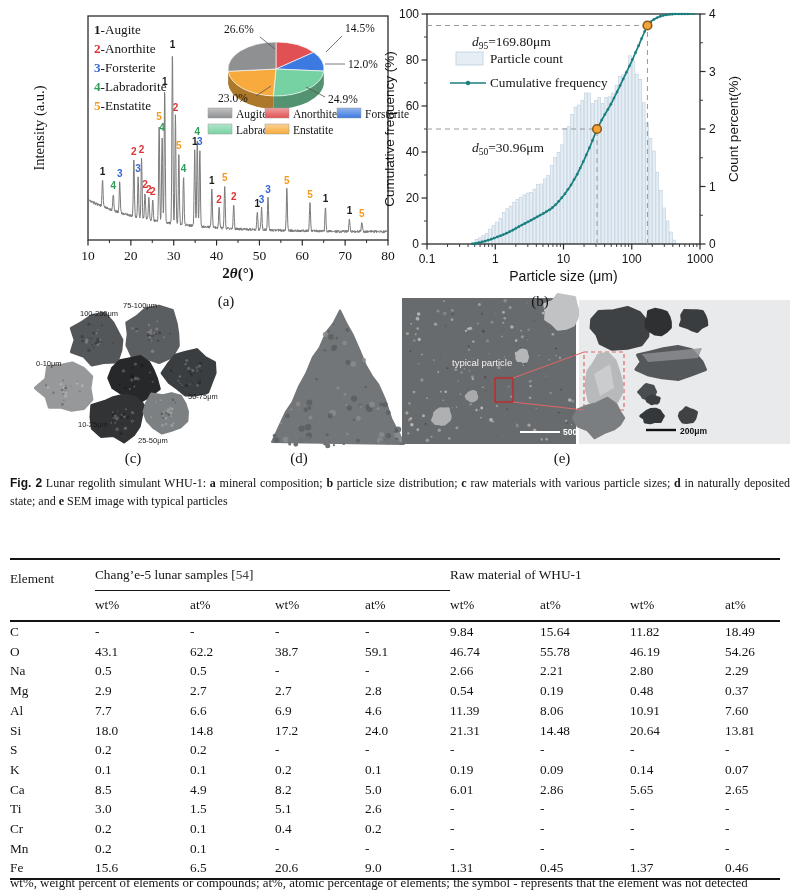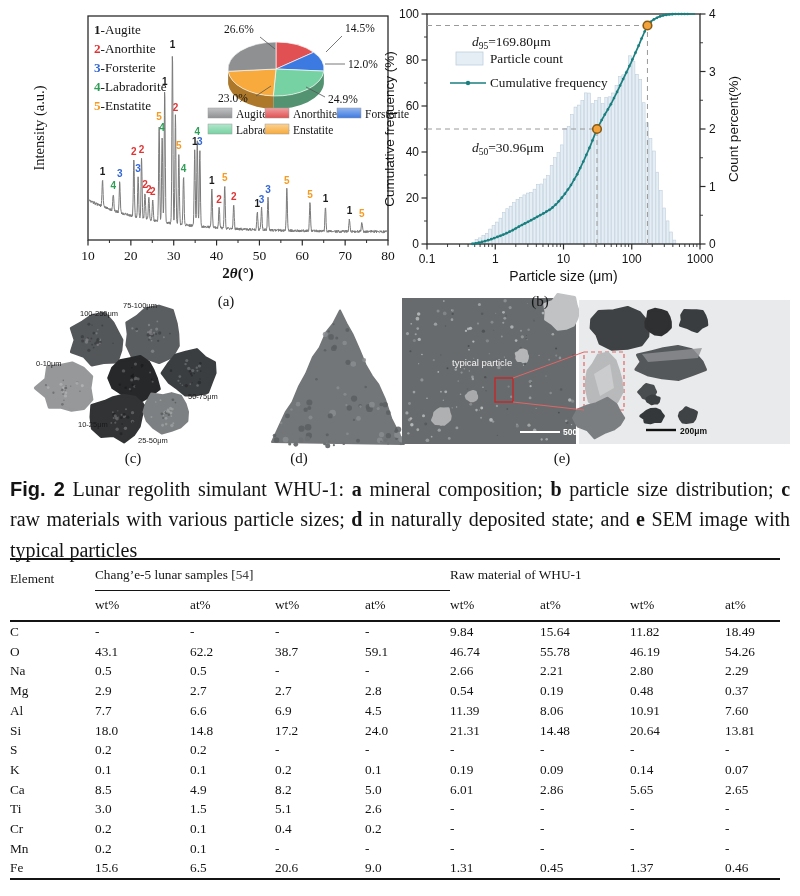--- a/index.html
+++ b/index.html
@@ -10,21 +10,21 @@
   #chart-b{left:400px;top:2px;}
   #photo-c{left:30px;top:300px;}
   #photo-d{left:268px;top:300px;}
   #photo-e{left:402px;top:296px;}
   .plabel{position:absolute;width:60px;text-align:center;font-size:15px;font-family:"Liberation Serif",serif;}
   #lab-a{left:196px;top:293px;}
   #lab-b{left:510px;top:293px;}
   #lab-c{left:103px;top:450px;}
   #lab-d{left:269px;top:450px;}
   #lab-e{left:532px;top:450px;}
-  .caption{position:absolute;left:10px;top:474px;width:780px;margin:0;font-size:20px;line-height:1.52;text-align:justify;}
+  .caption{position:absolute;left:10px;top:474px;width:780px;margin:0;font-size:12px;line-height:1.52;text-align:justify;}
   .caption .figlab{font-family:"Liberation Sans",sans-serif;font-weight:700;}
   .caption b{font-weight:700;}
   .tbl-title{position:absolute;left:10px;top:533px;width:780px;margin:0;font-size:13.6px;}
   .tbl-title .tlab{font-family:"Liberation Sans",sans-serif;font-weight:700;}
   #tbl{position:absolute;left:10px;top:558px;width:770px;border-collapse:collapse;table-layout:fixed;
        border-top:2.6px solid #141414;border-bottom:2.2px solid #141414;}
   #tbl th,#tbl td{font-weight:normal;text-align:left;font-size:13.3px;padding:0;white-space:nowrap;}
   #tbl td{height:19.7px;line-height:19.7px;}
   #tbl .th-el{vertical-align:top;padding-top:11px;border-bottom:2.6px solid #141414;}
   #tbl .th-g{padding-top:7px;padding-bottom:7px;}
@@ -951,21 +951,21 @@
           <td>0.54</td>
           <td>0.19</td>
           <td>0.48</td>
           <td>0.37</td>
         </tr>
         <tr>
           <td>Al</td>
           <td>7.7</td>
           <td>6.6</td>
           <td>6.9</td>
-          <td>4.5</td>
+          <td>4.6</td>
           <td>11.39</td>
           <td>8.06</td>
           <td>10.91</td>
           <td>7.60</td>
         </tr>
         <tr>
           <td>Si</td>
           <td>18.0</td>
           <td>14.8</td>
           <td>17.2</td>
@@ -1047,13 +1047,14 @@
           <td>6.5</td>
           <td>20.6</td>
           <td>9.0</td>
           <td>1.31</td>
           <td>0.45</td>
           <td>1.37</td>
           <td>0.46</td>
         </tr>
       </tbody>
     </table>
+  <p class="footnote">wt%, weight percent of elements or compounds; at%, atomic percentage of elements; the symbol - represents that the element was not detected</p>
 </div>
 
 </body></html>

